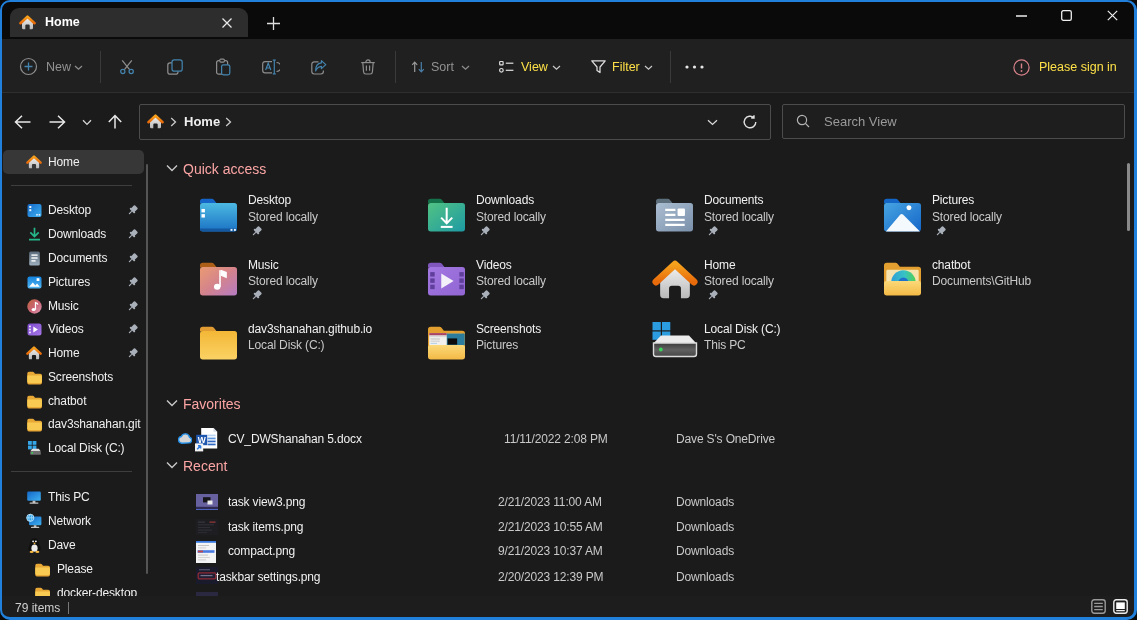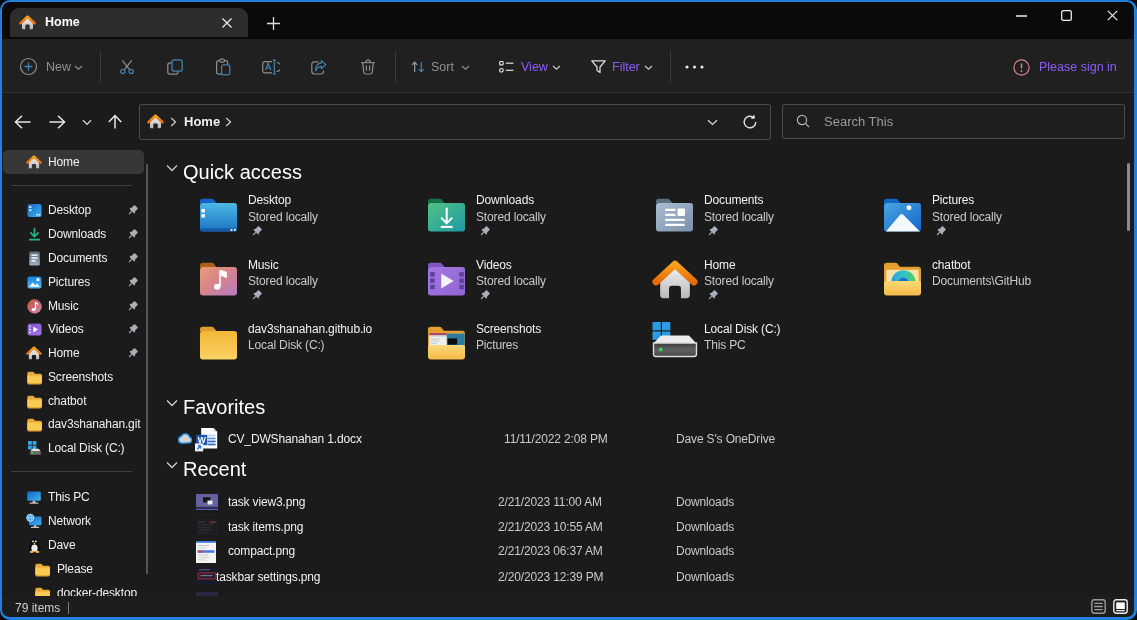--- a/index.html
+++ b/index.html
@@ -7,23 +7,23 @@
 #bord{position:absolute;inset:0;border:2px solid #2180dc;border-right-width:3px;border-bottom-width:3px;border-radius:10px;z-index:99;pointer-events:none}
 .ab{position:absolute}
 #titlebar{left:2px;top:2px;right:3px;height:37px;background:#0a0a0a}
 #tab{left:10px;top:8px;width:238px;height:29px;background:#2d2d2d;border-radius:9px 9px 0 0}
 #toolbar{left:2px;top:39px;right:3px;height:53px;background:#202020;border-bottom:1px solid #2f2f2f}
 #addr{left:2px;top:93px;right:3px;height:57px;background:#1b1b1b}
 .box{background:#1e1e1e;border:1px solid #4c4c4c;border-radius:2px}
 #statusbar{left:2px;right:3px;bottom:3px;height:21px;background:#1d1d1d}
 .t{font-size:12px;letter-spacing:-.15px;color:#f0f0f0;white-space:nowrap}
 .ts{font-size:12px;letter-spacing:-.15px;color:#c9c9c9;white-space:nowrap}
-.hdr{font-size:20px;color:#ffffff;white-space:nowrap}
+.hdr{font-size:14px;color:#fca5a5;white-space:nowrap}
 .tbt{font-size:12.5px;color:#929292;white-space:nowrap}
-.tbw{font-size:12.5px;color:#8b5cf6;white-space:nowrap}
+.tbw{font-size:12.5px;color:#fde047;white-space:nowrap}
 svg{display:block}
 .sep{width:1px;background:#3a3a3a}
 </style></head>
 <body>
 <svg width="0" height="0" style="position:absolute">
     <defs>
 <linearGradient id="ghouse" x1="0" y1="0" x2="0" y2="1">
         <stop offset="0" stop-color="#f5f5f5"></stop>
         <stop offset="1" stop-color="#b9b9b9"></stop>
       </linearGradient>
@@ -398,21 +398,21 @@
       <path d="M1 1.2 L5.5 5.4 L10 1.2" stroke="#d8d8d8" stroke-width="1.3" fill="none"></path>
     </svg>
   <svg class="ab" style="left:742px;top:114px" width="16" height="16" viewBox="0 0 16 16" fill="none">
       <path d="M13.8 8 a5.8 5.8 0 1 1 -1.8 -4.2 M12 1.2 V4 H9.2" stroke="#e0e0e0" stroke-width="1.4"></path>
     </svg>
   <div class="ab box" style="left:782px;top:104px;width:341px;height:33px"></div>
   <svg class="ab" style="left:796px;top:114px" width="14" height="14" viewBox="0 0 14 14" fill="none">
       <circle cx="6" cy="6" r="4.6" stroke="#b4b4b4" stroke-width="1.2"></circle>
       <path d="M9.4 9.4 L13 13" stroke="#b4b4b4" stroke-width="1.2"></path>
     </svg>
-  <span class="ab" style="left:824px;top:114px;font-size:13px;color:#9a9a9a">Search This</span>
+  <span class="ab" style="left:824px;top:114px;font-size:13px;color:#9a9a9a">Search View</span>
 
   <svg class="ab" style="left:166px;top:164px" width="12" height="8" viewBox="0 0 12 8">
       <use href="#chev"></use>
     </svg>
   <span class="ab hdr" style="left:183px;top:161px">Quick access</span>
   <svg class="ab" style="left:197px;top:196px" width="43" height="37" viewBox="0 0 44 40">
       <use href="#fdesk"></use>
     </svg>
   <span class="ab t" style="left:248px;top:193px">Desktop</span>
     <span class="ab ts" style="left:248px;top:210px">Stored locally</span>
@@ -499,21 +499,21 @@
       <path d="M19.5 1 L23.2 4.7 H19.5 Z" fill="#cfd8e4"></path>
       <rect x="13.6" y="7.6" width="8" height="1.7" fill="#b9d3f2"></rect>
       <rect x="13.6" y="10.6" width="8" height="1.7" fill="#5a96e0"></rect>
       <rect x="13.6" y="13.6" width="8" height="1.7" fill="#2e68c0"></rect>
       <rect x="13.6" y="16.6" width="8" height="1.7" fill="#2e68c0"></rect>
       <rect x="2.2" y="7.8" width="11" height="10.4" fill="#2057ae"></rect>
       <text x="7.7" y="15.9" font-size="8.5" font-weight="bold" fill="#fff" text-anchor="middle" font-family="Liberation Sans,sans-serif">W</text>
       <rect x="1" y="16.4" width="8.2" height="8" fill="#f2f2f2"></rect>
       <path d="M3.2 22.2 L6.6 18.8 M6.6 18.8 H4 M6.6 18.8 V21.4" stroke="#2a7ae0" stroke-width="1.5" fill="none"></path>
     </svg>
-  <span class="ab t" style="left:228px;top:432px">CV_DWShanahan 1.docx</span>
+  <span class="ab t" style="left:228px;top:432px">CV_DWShanahan 5.docx</span>
   <span class="ab ts" style="left:504px;top:432px">11/11/2022 2:08 PM</span>
   <span class="ab ts" style="left:676px;top:432px">Dave S's OneDrive</span>
   <svg class="ab" style="left:166px;top:461px" width="12" height="8" viewBox="0 0 12 8">
       <use href="#chev"></use>
     </svg>
   <span class="ab hdr" style="left:183px;top:458px">Recent</span>
   <svg class="ab" style="left:196px;top:494px" width="22" height="16" viewBox="0 0 22 16">
       <rect width="22" height="16" fill="#67619f"></rect>
       <rect x="7" y="3.2" width="7.5" height="5.2" fill="#15151a"></rect>
       <rect x="11.5" y="6.5" width="5" height="4" fill="#ececec"></rect>
@@ -540,21 +540,21 @@
       <rect width="20" height="1.8" fill="#3a7ade"></rect>
       <rect x="2" y="4" width="11" height="1" fill="#c4c4c4"></rect>
       <rect x="2" y="6.4" width="8" height="1" fill="#d0d0d0"></rect>
       <rect x="1.5" y="9.2" width="17" height="2.6" fill="#4a7ae0"></rect>
       <rect x="2" y="9.6" width="5" height="1.8" fill="#c04848"></rect>
       <rect x="2" y="13.6" width="10" height="1" fill="#c8c8c8"></rect>
       <rect x="2" y="16" width="12" height="1" fill="#d4d4d4"></rect>
       <rect x="2" y="18.4" width="8" height="1" fill="#cccccc"></rect>
     </svg>
   <span class="ab t" style="left:228px;top:544px">compact.png</span>
-  <span class="ab ts" style="left:498px;top:544px">2/21/2023 06:37 AM</span>
+  <span class="ab ts" style="left:498px;top:544px">9/21/2023 10:37 AM</span>
   <span class="ab ts" style="left:676px;top:544px">Downloads</span>
   <svg class="ab" style="left:196px;top:567px" width="22" height="17" viewBox="0 0 22 17">
       <rect width="22" height="17" fill="#191b2c"></rect>
       <rect x="3" y="2.2" width="11" height="1.1" fill="#5a5a6e"></rect>
       <rect x="2.2" y="5.8" width="17.6" height="6" rx="1.2" fill="#221e34" stroke="#8e2a36" stroke-width="1.3"></rect>
       <rect x="4.5" y="8" width="12" height="1.2" fill="#74748c"></rect>
     </svg>
   <span class="ab t" style="left:216px;top:570px">taskbar settings.png</span>
   <span class="ab ts" style="left:498px;top:570px">2/20/2023 12:39 PM</span>
   <span class="ab ts" style="left:676px;top:570px">Downloads</span>

